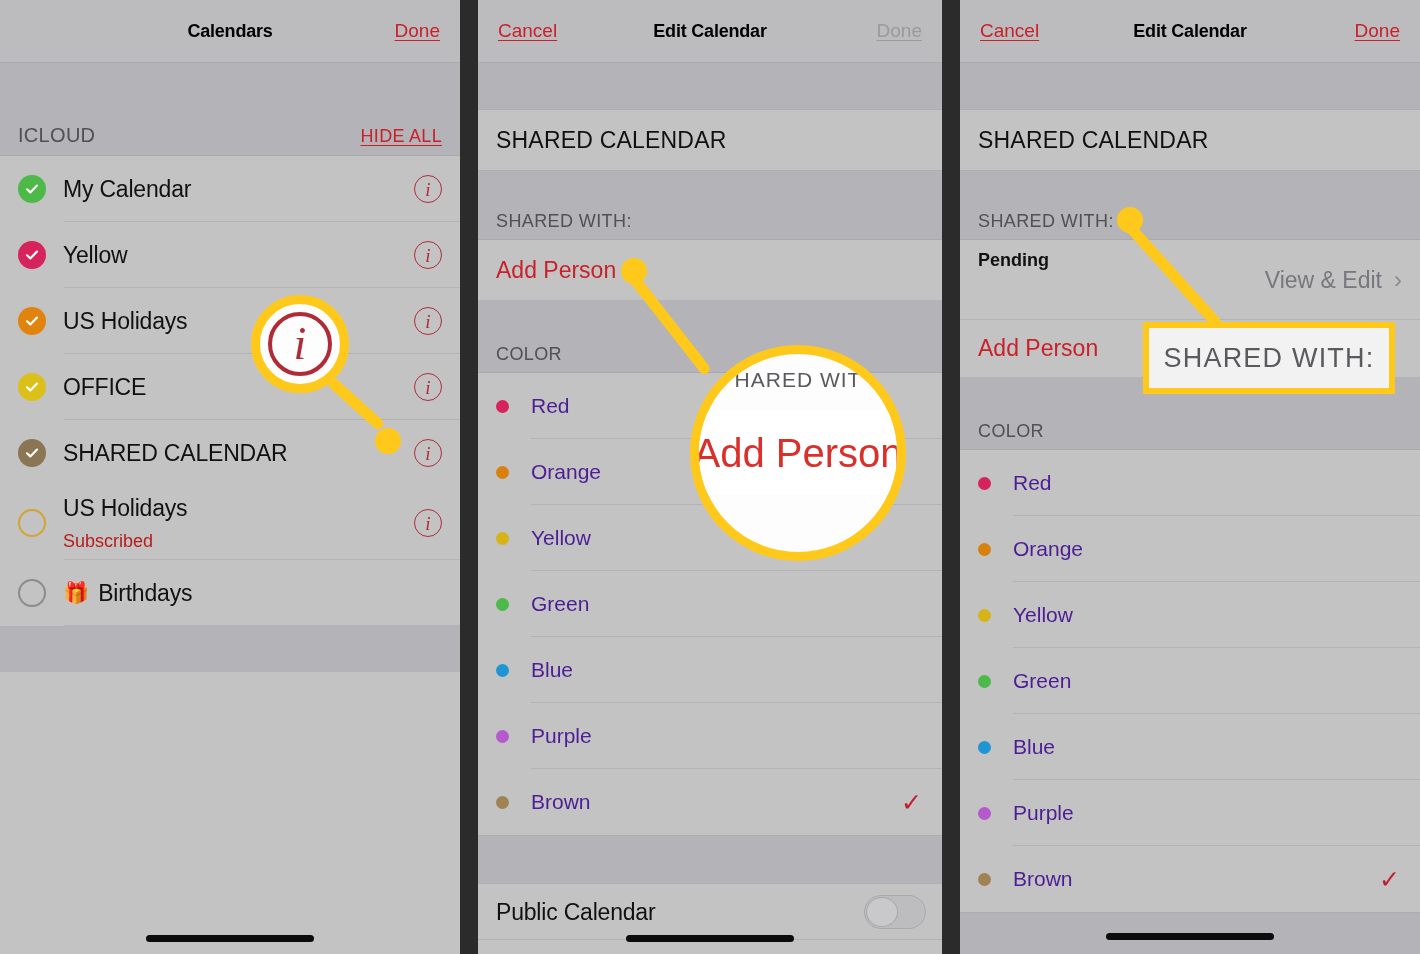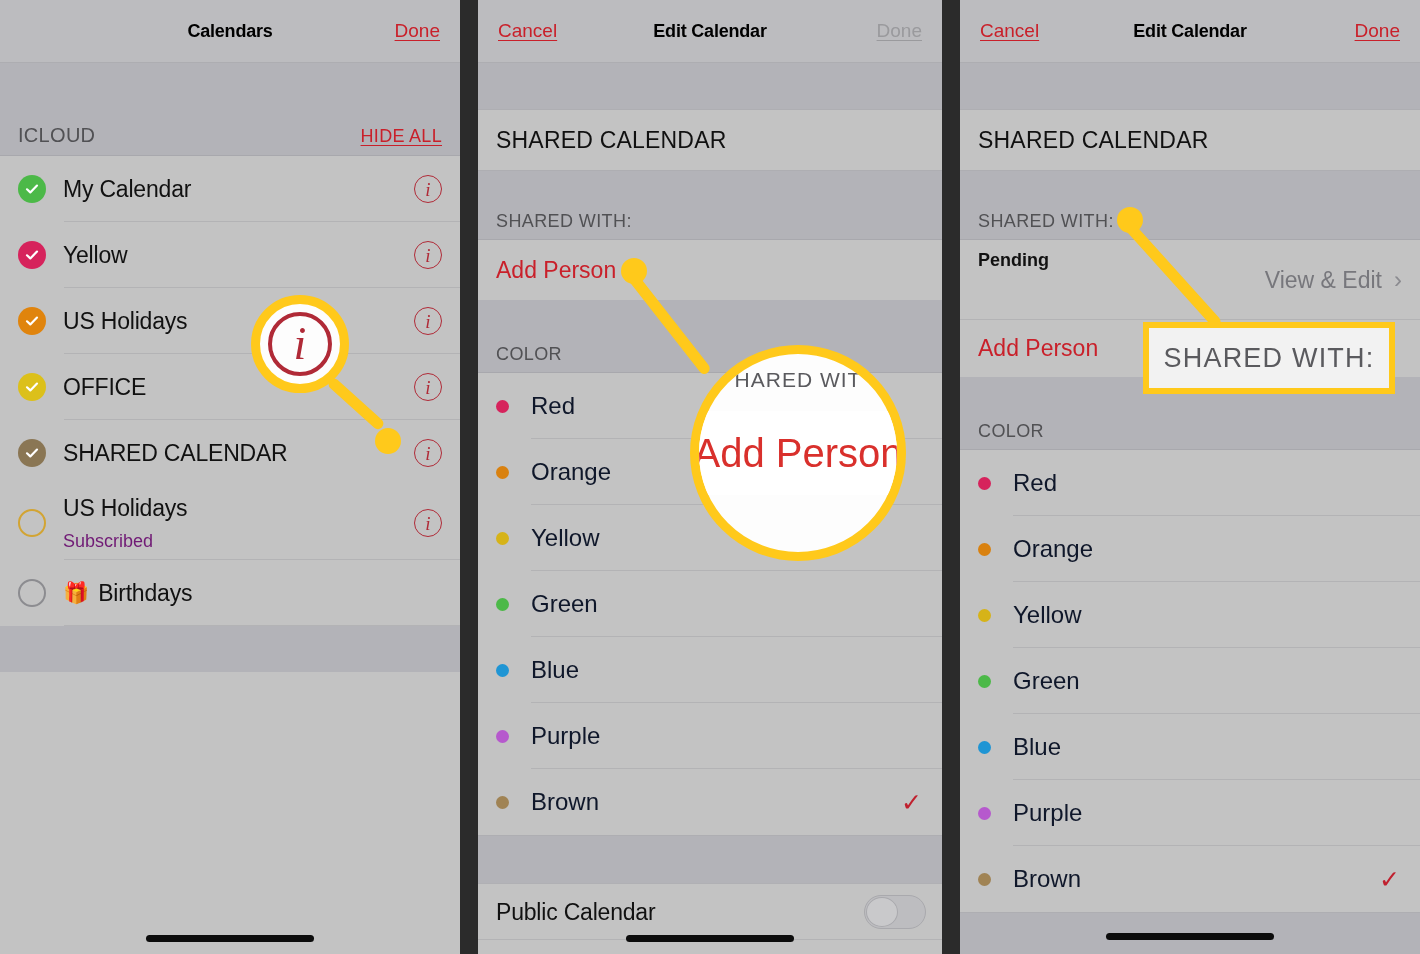--- a/index.html
+++ b/index.html
@@ -96,21 +96,21 @@
     background: #b3b3b5;
   }
   .row.full-sep .sep { left: 0; }
   .row-label {
     font-size: 23px;
     color: #111;
     letter-spacing: -0.2px;
   }
   .row-sub {
     font-size: 18px;
-    color: #701a75;
+    color: #b91c1c;
     margin-top: 9px;
   }
   .row-text-wrap { display: flex; flex-direction: column; justify-content: center; }
 
   
   .check {
     width: 28px; height: 28px;
     border-radius: 50%;
     margin-right: 17px;
     flex: 0 0 auto;
@@ -234,21 +234,21 @@
     height: 66px;
     padding: 0 18px;
     background: #c3c3c3;
   }
   .color-dot {
     width: 13px; height: 13px;
     border-radius: 50%;
     margin-right: 22px;
     flex: 0 0 auto;
   }
-  .color-name { font-size: 24px; color: #0f172a; }
+  .color-name { font-size: 21px; color: #4c1d95; }
   .color-row .sep {
     position: absolute; left: 53px; right: 0; bottom: 0;
     height: 1px; background: #b3b3b5;
   }
   .color-check {
     position: absolute;
     right: 20px; top: 50%;
     transform: translateY(-50%);
     color: #c0202e;
     font-size: 25px;

